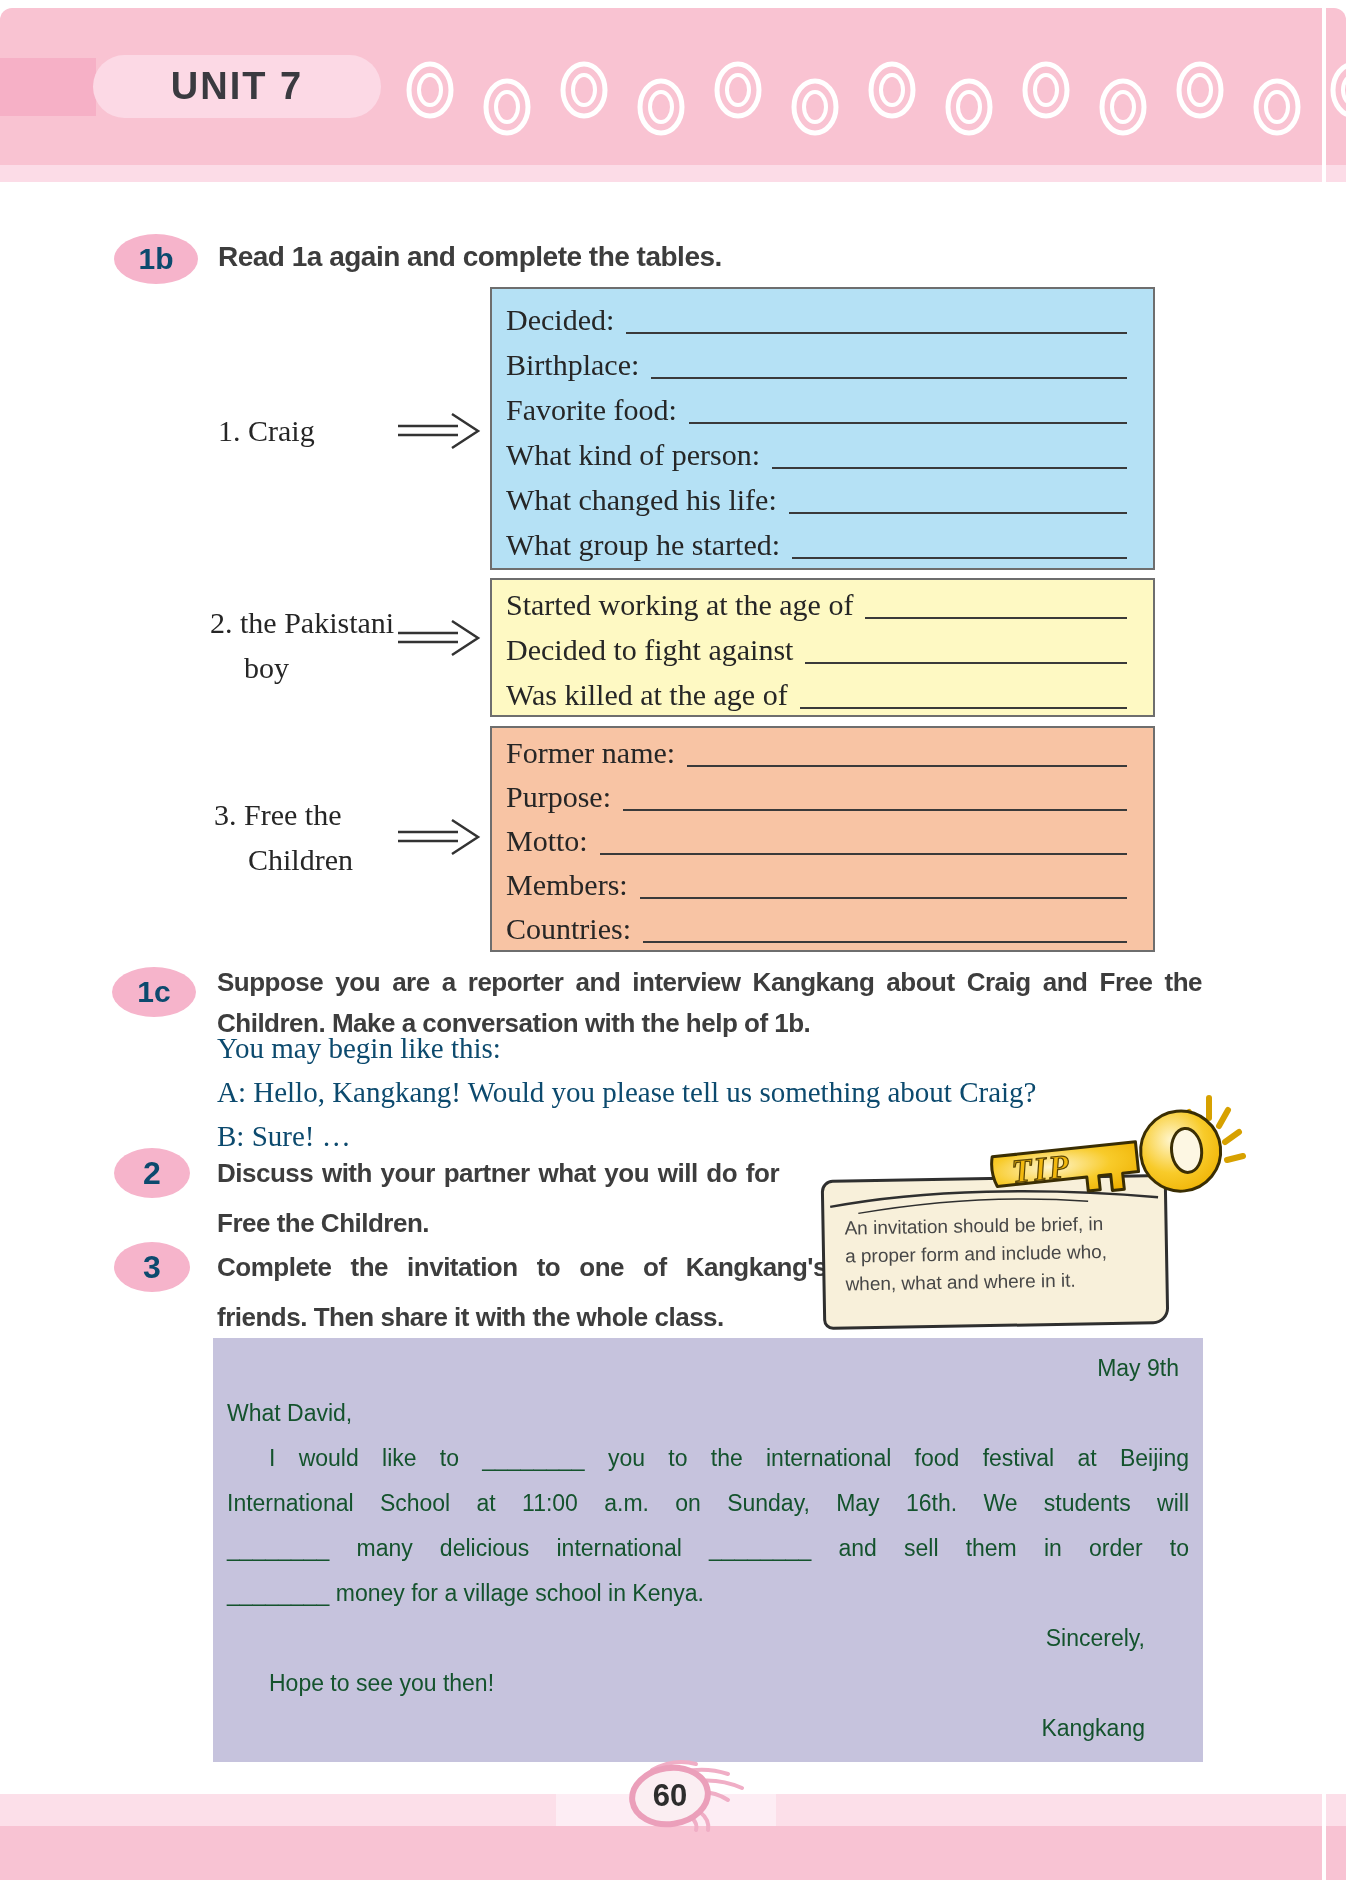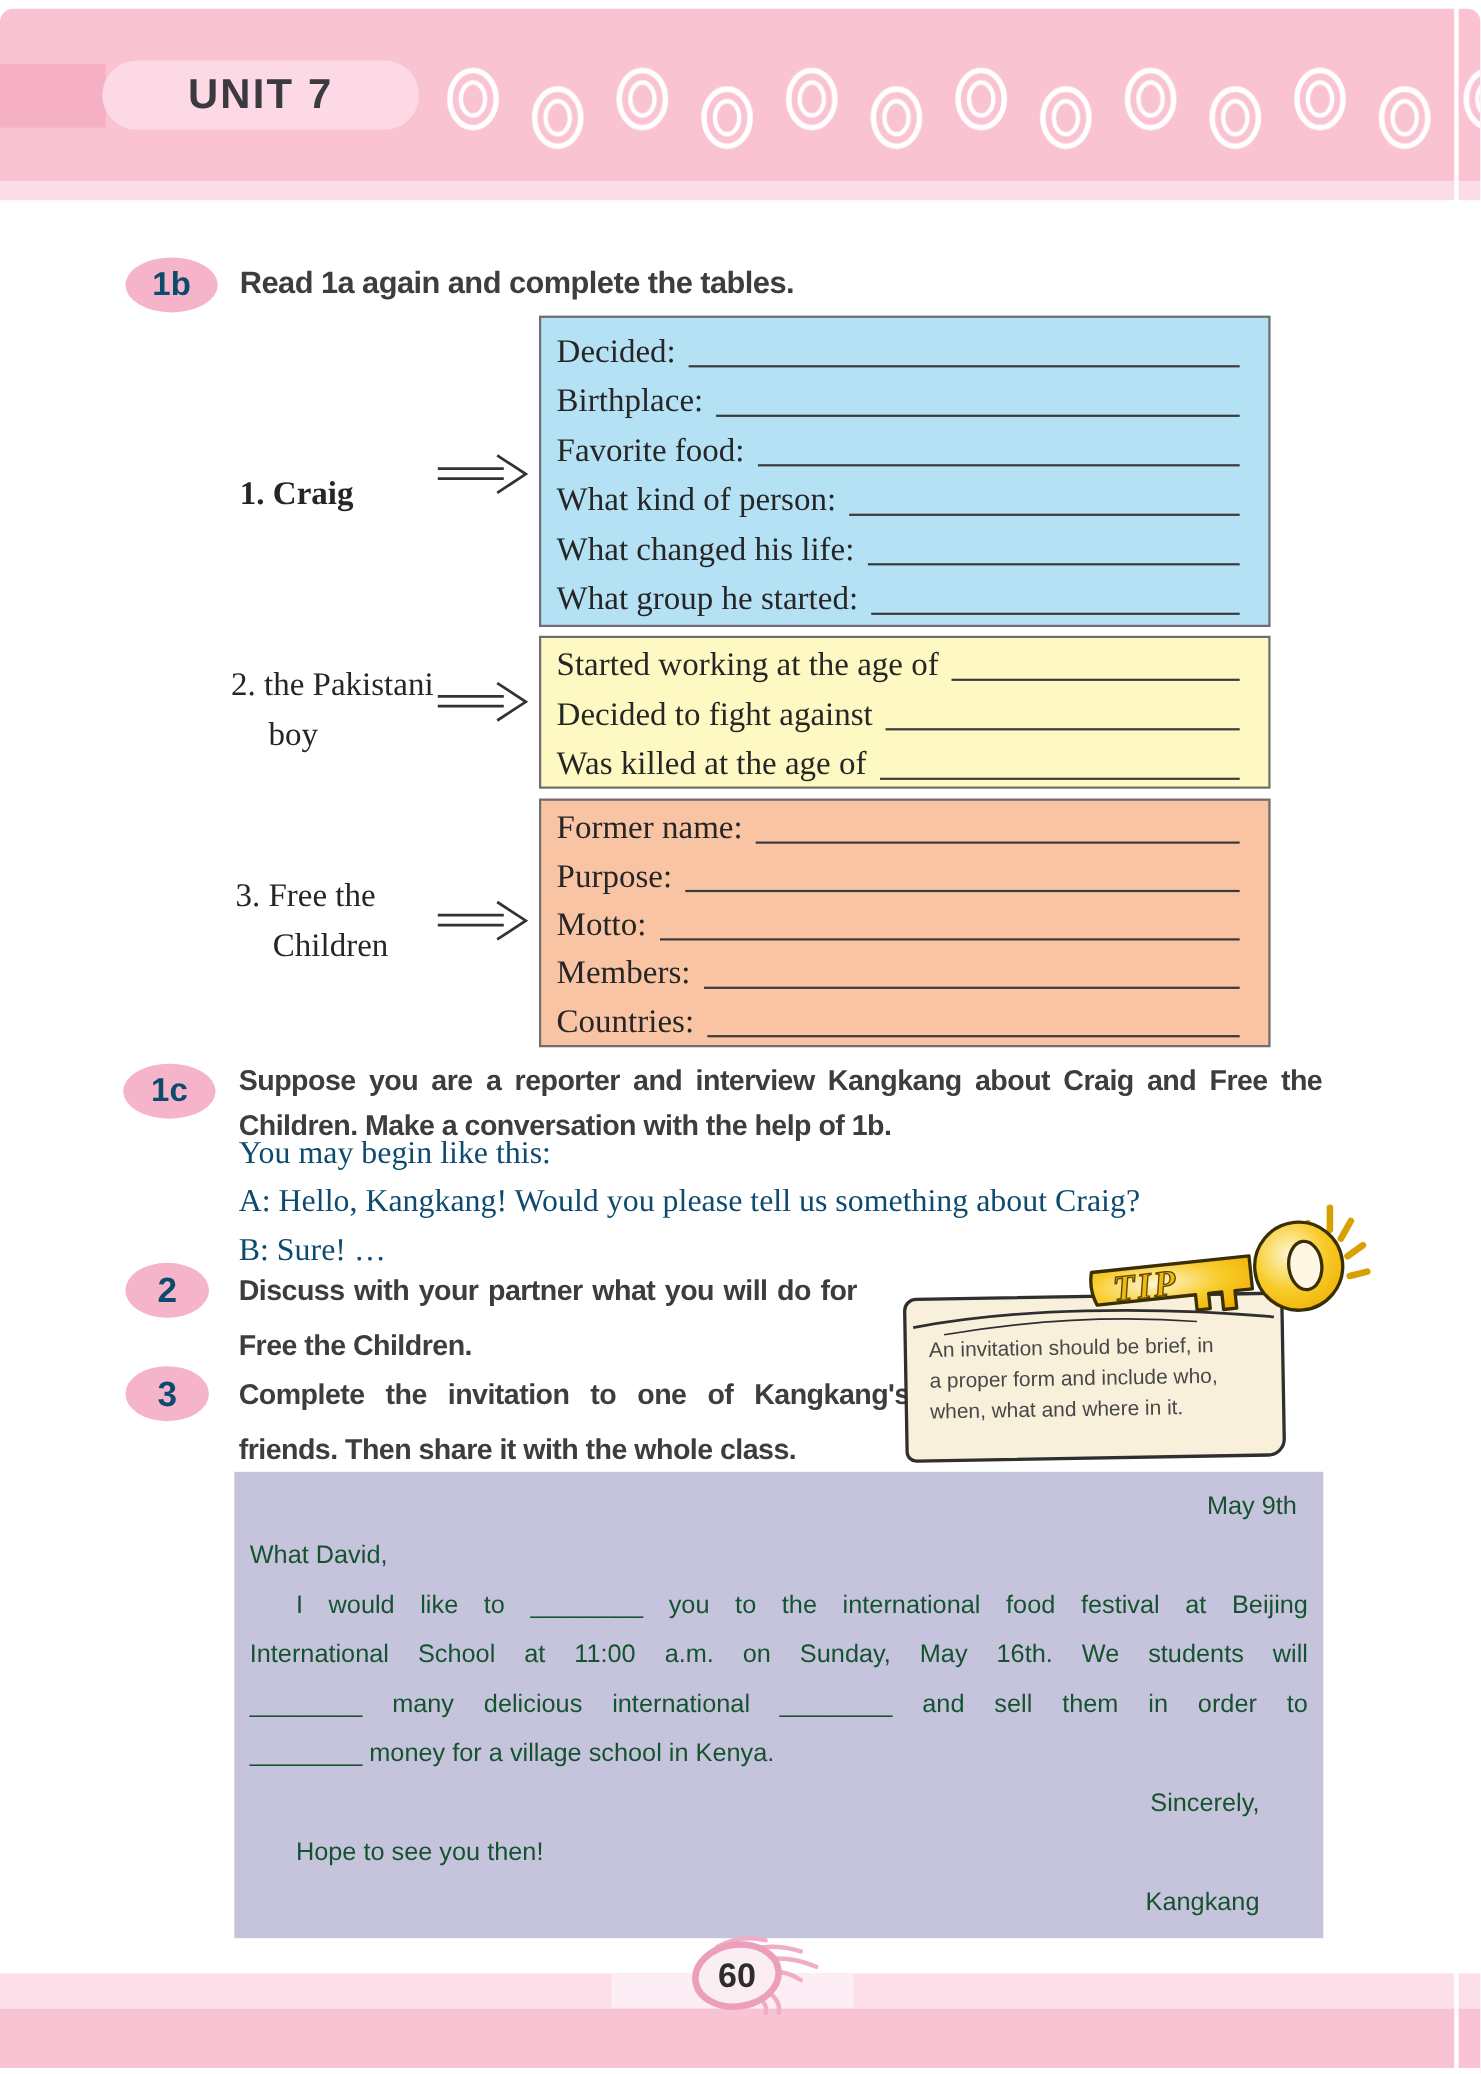--- a/index.html
+++ b/index.html
@@ -85,21 +85,21 @@
   </div>
   <div class="header-light-band"></div>
   <div class="unit-strip"></div>
   <div class="unit-capsule">
     <span>UNIT 7</span>
   </div>
 
   <div class="badge" style="left:114px; top:234px; width:84px; height:50px; font-size:30px;">1b</div>
   <div class="bold-head" style="left:218px; top:241px; font-size:28px;">Read 1a again and complete the tables.</div>
 
-  <div class="boxlabel" style="left:218px; top:426px;font-weight:bold;">
+  <div class="boxlabel" style="left:218px; top:408px;">
     <div>1. Craig</div>
     <div class="l2"></div>
   </div>
   <div class="boxlabel" style="left:210px; top:600px;">
     <div>2. the Pakistani</div>
     <div class="l2">boy</div>
   </div>
   <div class="boxlabel" style="left:214px; top:792px;">
     <div>3. Free the</div>
     <div class="l2">Children</div>

